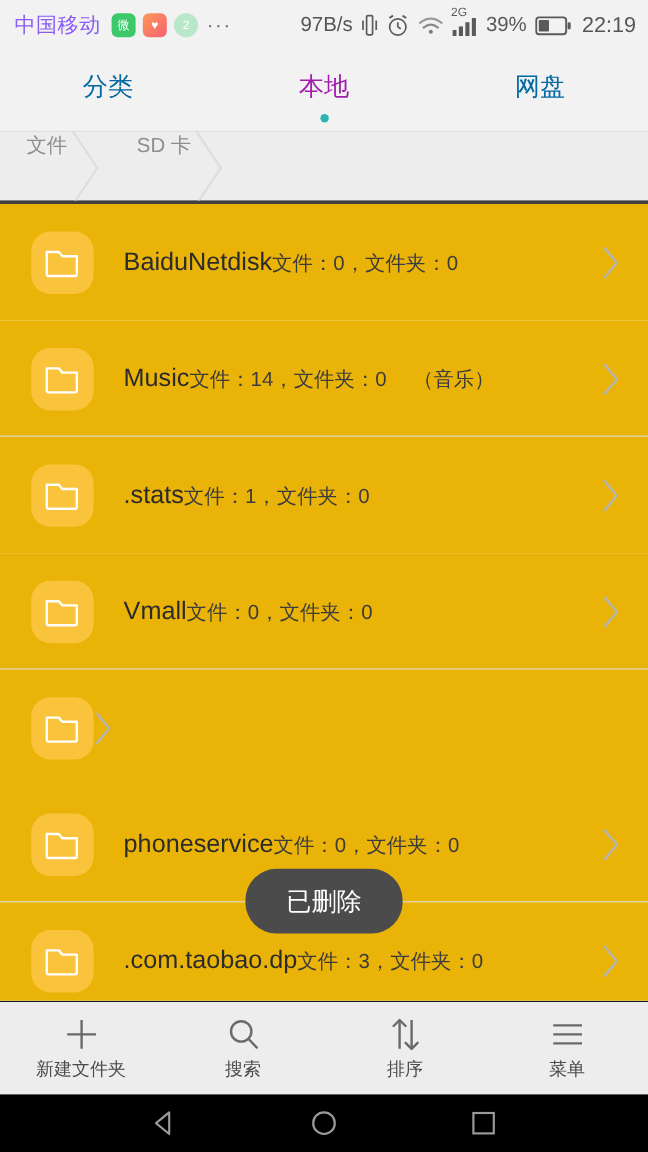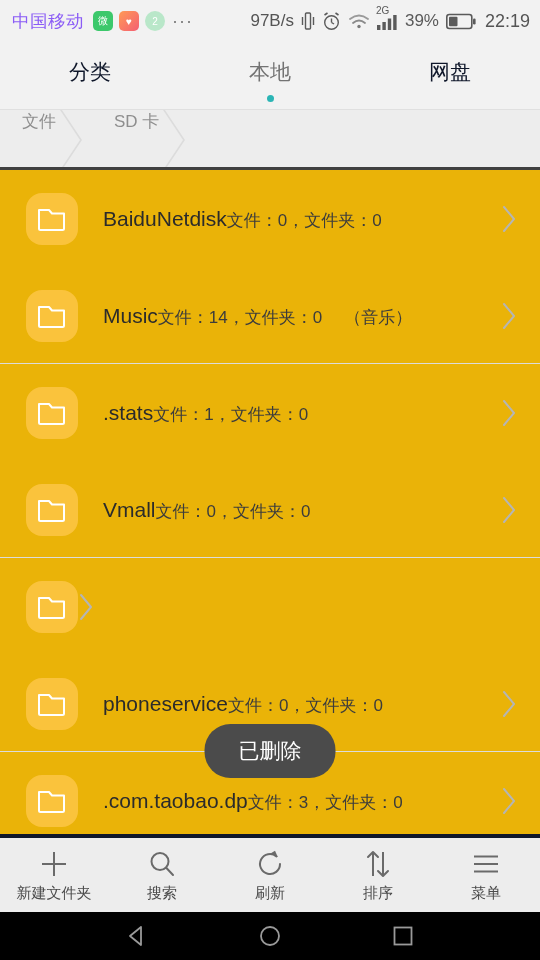--- a/index.html
+++ b/index.html
@@ -57,21 +57,21 @@
     display: flex;
     align-items: flex-start;
     position: relative;
     border-bottom: 1px solid #e0e0e0;
   }
   .tab {
     flex: 1;
     text-align: center;
     padding-top: 16px;
     font-size: 21px;
-    color: #0f172a;
+    color: #0369a1;
     position: relative;
   }
   .tab.active { color: #2bb5b5; }
   .tab-dot {
     width: 7px; height: 7px; border-radius: 50%;
     background: #2bb5b5;
     margin: 9px auto 0;
   }
 
   
@@ -167,21 +167,21 @@
     border-radius: 26px;
     padding: 13px 34px;
     white-space: nowrap;
     z-index: 20;
   }
 
   
   .toolbar {
     flex: 0 0 78px;
     background: #ededed;
-    border-top: 4px solid #0f172a;
+    border-top: 1px solid #0f172a;
     display: flex;
     align-items: center;
   }
   .tb-item {
     flex: 1;
     display: flex;
     flex-direction: column;
     align-items: center;
     justify-content: center;
     gap: 4px;
@@ -267,21 +267,21 @@
       </span>
 
       <span class="clock">22:19</span>
     </span>
   </div>
 
   <div class="tabs">
     <div class="tab">
       <span>分类</span>
     </div>
-    <div class="tab active" style="color: #737373;">
+    <div class="tab active" style="color: #a21caf;">
       <span>本地</span>
       <div class="tab-dot" style="background: rgb(43, 181, 181);"></div>
     </div>
     <div class="tab">
       <span>网盘</span>
     </div>
   </div>
 
   <div class="breadcrumb">
     <div class="crumb">
@@ -411,29 +411,20 @@
     <div class="tb-item">
       <span class="tb-icon">
         <svg width="32" height="32" viewBox="0 0 32 32">
           <circle cx="14" cy="13.5" r="8.5" fill="none" stroke="#6a6a6a" stroke-width="2"></circle>
           <line x1="20.2" y1="19.8" x2="27" y2="27" stroke="#6a6a6a" stroke-width="2" stroke-linecap="round"></line>
         </svg>
       </span>
       <span class="tb-label">搜索</span>
     </div>
 
-    <div class="tb-item">
-      <span class="tb-icon">
-        <svg width="32" height="32" viewBox="0 0 32 32">
-          <path d="M26 16 A10 10 0 1 1 22.5 8.4" fill="none" stroke="#6a6a6a" stroke-width="2" stroke-linecap="round"></path>
-          <path d="M16.5 5.5 L23.8 8.9 L21 2.8 Z" fill="#6a6a6a"></path>
-        </svg>
-      </span>
-      <span class="tb-label">刷新</span>
-    </div>
 
     <div class="tb-item">
       <span class="tb-icon">
         <svg width="32" height="32" viewBox="0 0 32 32">
           <line x1="11" y1="4" x2="11" y2="28" stroke="#6a6a6a" stroke-width="2"></line>
           <path d="M6 9 L11 4 L16 9" fill="none" stroke="#6a6a6a" stroke-width="2" stroke-linecap="round" stroke-linejoin="round"></path>
           <line x1="21" y1="4" x2="21" y2="28" stroke="#6a6a6a" stroke-width="2"></line>
           <path d="M16 23 L21 28 L26 23" fill="none" stroke="#6a6a6a" stroke-width="2" stroke-linecap="round" stroke-linejoin="round"></path>
         </svg>
       </span>

